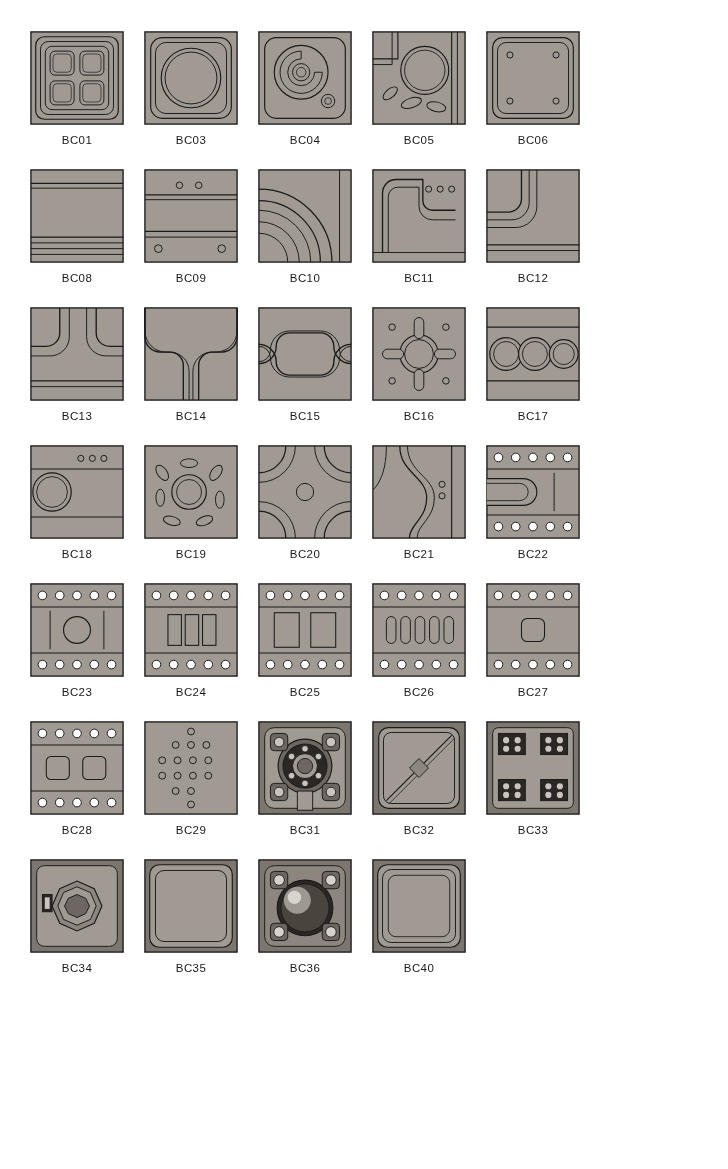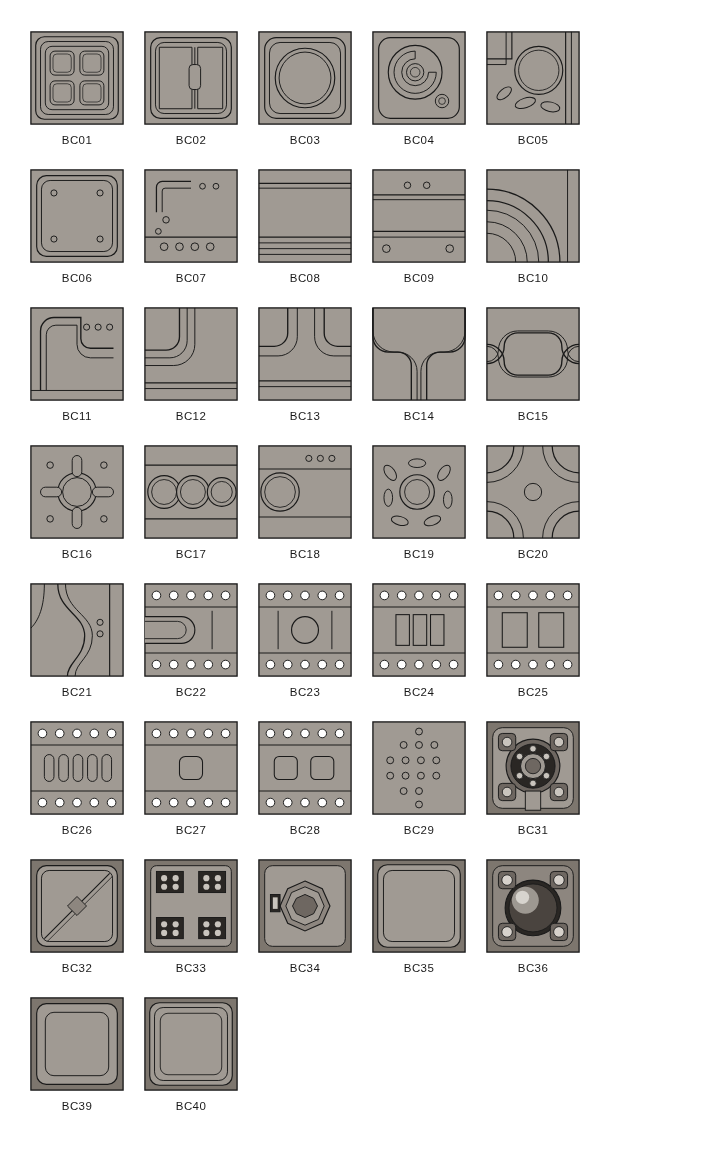--- a/index.html
+++ b/index.html
@@ -64,33 +64,20 @@
         <rect x="22" y="53" width="25" height="25" rx="5" fill="#a09a93" stroke="#1a1a1a" stroke-width="1"></rect>
         <rect x="53" y="53" width="25" height="25" rx="5" fill="#a09a93" stroke="#1a1a1a" stroke-width="1"></rect>
         <rect x="25" y="25" width="19" height="19" rx="4" fill="none" stroke="#1a1a1a" stroke-width="0.7"></rect>
         <rect x="56" y="25" width="19" height="19" rx="4" fill="none" stroke="#1a1a1a" stroke-width="0.7"></rect>
         <rect x="25" y="56" width="19" height="19" rx="4" fill="none" stroke="#1a1a1a" stroke-width="0.7"></rect>
         <rect x="56" y="56" width="19" height="19" rx="4" fill="none" stroke="#1a1a1a" stroke-width="0.7"></rect>
       </svg>
       <div class="caption">BC01</div>
     </div>
 
-    <div class="cell">
-      <svg class="tile" viewBox="0 0 100 100">
-        <rect x="2" y="2" width="96" height="96" fill="#a09a93" stroke="#1a1a1a" stroke-width="1.4"></rect>
-        <rect x="8" y="8" width="84" height="84" rx="10" fill="none" stroke="#1a1a1a" stroke-width="1.2"></rect>
-        <rect x="13" y="13" width="74" height="74" rx="9" fill="none" stroke="#1a1a1a" stroke-width="1"></rect>
-        <path d="M17 18 h34 v64 h-34 z" fill="#a09a93" stroke="#1a1a1a" stroke-width="1"></path>
-        <path d="M57 18 h26 v64 h-26 z" fill="#a09a93" stroke="#1a1a1a" stroke-width="1"></path>
-        <rect x="48" y="36" width="12" height="26" rx="4" fill="#a09a93" stroke="#1a1a1a" stroke-width="1"></rect>
-        <line x1="54" y1="18" x2="54" y2="36" stroke="#1a1a1a" stroke-width="1"></line>
-        <line x1="54" y1="62" x2="54" y2="82" stroke="#1a1a1a" stroke-width="1"></line>
-      </svg>
-      <div class="caption">BC02</div>
-    </div>
 
     <div class="cell">
       <svg class="tile" viewBox="0 0 100 100">
         <rect x="2" y="2" width="96" height="96" fill="#a09a93" stroke="#1a1a1a" stroke-width="1.4"></rect>
         <rect x="8" y="8" width="84" height="84" rx="12" fill="none" stroke="#1a1a1a" stroke-width="1.2"></rect>
         <rect x="13" y="13" width="74" height="74" rx="11" fill="none" stroke="#1a1a1a" stroke-width="1"></rect>
         <circle cx="50" cy="50" r="31" fill="#a09a93" stroke="#1a1a1a" stroke-width="1.2"></circle>
         <circle cx="50" cy="50" r="27" fill="#a09a93" stroke="#1a1a1a" stroke-width="1"></circle>
       </svg>
       <div class="caption">BC03</div>
@@ -132,37 +119,20 @@
         <rect x="8" y="8" width="84" height="84" rx="10" fill="none" stroke="#1a1a1a" stroke-width="1.2"></rect>
         <rect x="13" y="13" width="74" height="74" rx="9" fill="none" stroke="#1a1a1a" stroke-width="1"></rect>
         <circle cx="26" cy="26" r="3.2" fill="#a09a93" stroke="#1a1a1a" stroke-width="1"></circle>
         <circle cx="74" cy="26" r="3.2" fill="#a09a93" stroke="#1a1a1a" stroke-width="1"></circle>
         <circle cx="26" cy="74" r="3.2" fill="#a09a93" stroke="#1a1a1a" stroke-width="1"></circle>
         <circle cx="74" cy="74" r="3.2" fill="#a09a93" stroke="#1a1a1a" stroke-width="1"></circle>
       </svg>
       <div class="caption">BC06</div>
     </div>
 
-    <div class="cell">
-      <svg class="tile" viewBox="0 0 100 100">
-        <rect x="2" y="2" width="96" height="96" fill="#a09a93" stroke="#1a1a1a" stroke-width="1.4"></rect>
-        <path d="M14 46 v-26 a6 6 0 0 1 6 -6 h30" fill="none" stroke="#1a1a1a" stroke-width="1.3"></path>
-        <path d="M20 46 v-22 a3 3 0 0 1 3 -3 h27" fill="none" stroke="#1a1a1a" stroke-width="1"></path>
-        <circle cx="62" cy="19" r="3" fill="#a09a93" stroke="#1a1a1a" stroke-width="1"></circle>
-        <circle cx="76" cy="19" r="3" fill="#a09a93" stroke="#1a1a1a" stroke-width="1"></circle>
-        <circle cx="24" cy="54" r="3.4" fill="#a09a93" stroke="#1a1a1a" stroke-width="1"></circle>
-        <circle cx="16" cy="66" r="3" fill="#a09a93" stroke="#1a1a1a" stroke-width="1"></circle>
-        <line x1="2" y1="72" x2="98" y2="72" stroke="#1a1a1a" stroke-width="1.2"></line>
-        <circle cx="22" cy="82" r="4" fill="#a09a93" stroke="#1a1a1a" stroke-width="1"></circle>
-        <circle cx="38" cy="82" r="4" fill="#a09a93" stroke="#1a1a1a" stroke-width="1"></circle>
-        <circle cx="54" cy="82" r="4" fill="#a09a93" stroke="#1a1a1a" stroke-width="1"></circle>
-        <circle cx="70" cy="82" r="4" fill="#a09a93" stroke="#1a1a1a" stroke-width="1"></circle>
-      </svg>
-      <div class="caption">BC07</div>
-    </div>
 
     <div class="cell">
       <svg class="tile" viewBox="0 0 100 100">
         <rect x="2" y="2" width="96" height="96" fill="#a09a93" stroke="#1a1a1a" stroke-width="1.4"></rect>
         <line x1="2" y1="16" x2="98" y2="16" stroke="#1a1a1a" stroke-width="1.3"></line>
         <line x1="2" y1="21" x2="98" y2="21" stroke="#1a1a1a" stroke-width="1"></line>
         <line x1="2" y1="72" x2="98" y2="72" stroke="#1a1a1a" stroke-width="1.3"></line>
         <line x1="2" y1="78" x2="98" y2="78" stroke="#1a1a1a" stroke-width="1"></line>
         <line x1="2" y1="84" x2="98" y2="84" stroke="#1a1a1a" stroke-width="1"></line>
         <line x1="2" y1="90" x2="98" y2="90" stroke="#1a1a1a" stroke-width="1"></line>
@@ -636,28 +606,20 @@
         <rect x="14" y="68" width="18" height="18" rx="4" fill="#6e6761" stroke="#1a1a1a" stroke-width="1"></rect>
         <circle cx="23" cy="77" r="5.5" fill="#d6d1cb" stroke="#1a1a1a" stroke-width="0.9"></circle>
         <rect x="68" y="68" width="18" height="18" rx="4" fill="#6e6761" stroke="#1a1a1a" stroke-width="1"></rect>
         <circle cx="77" cy="77" r="5.5" fill="#d6d1cb" stroke="#1a1a1a" stroke-width="0.9"></circle>
       </svg>
       <div class="caption">BC36</div>
     </div>
 
 
 
-    <div class="cell">
-      <svg class="tile" viewBox="0 0 100 100">
-        <rect x="2" y="2" width="96" height="96" fill="#7d766e" stroke="#1a1a1a" stroke-width="1.4"></rect>
-        <rect x="8" y="8" width="84" height="84" rx="10" fill="#a09a93" stroke="#1a1a1a" stroke-width="1.2"></rect>
-        <rect x="17" y="17" width="66" height="66" rx="9" fill="#a09a93" stroke="#1a1a1a" stroke-width="1"></rect>
-      </svg>
-      <div class="caption">BC39</div>
-    </div>
 
     <div class="cell">
       <svg class="tile" viewBox="0 0 100 100">
         <rect x="2" y="2" width="96" height="96" fill="#7d766e" stroke="#1a1a1a" stroke-width="1.4"></rect>
         <rect x="7" y="7" width="86" height="86" rx="10" fill="#a09a93" stroke="#1a1a1a" stroke-width="1.2"></rect>
         <rect x="12" y="12" width="76" height="76" rx="9" fill="#a09a93" stroke="#1a1a1a" stroke-width="1"></rect>
         <rect x="18" y="18" width="64" height="64" rx="8" fill="#a09a93" stroke="#1a1a1a" stroke-width="0.9"></rect>
       </svg>
       <div class="caption">BC40</div>
     </div>

